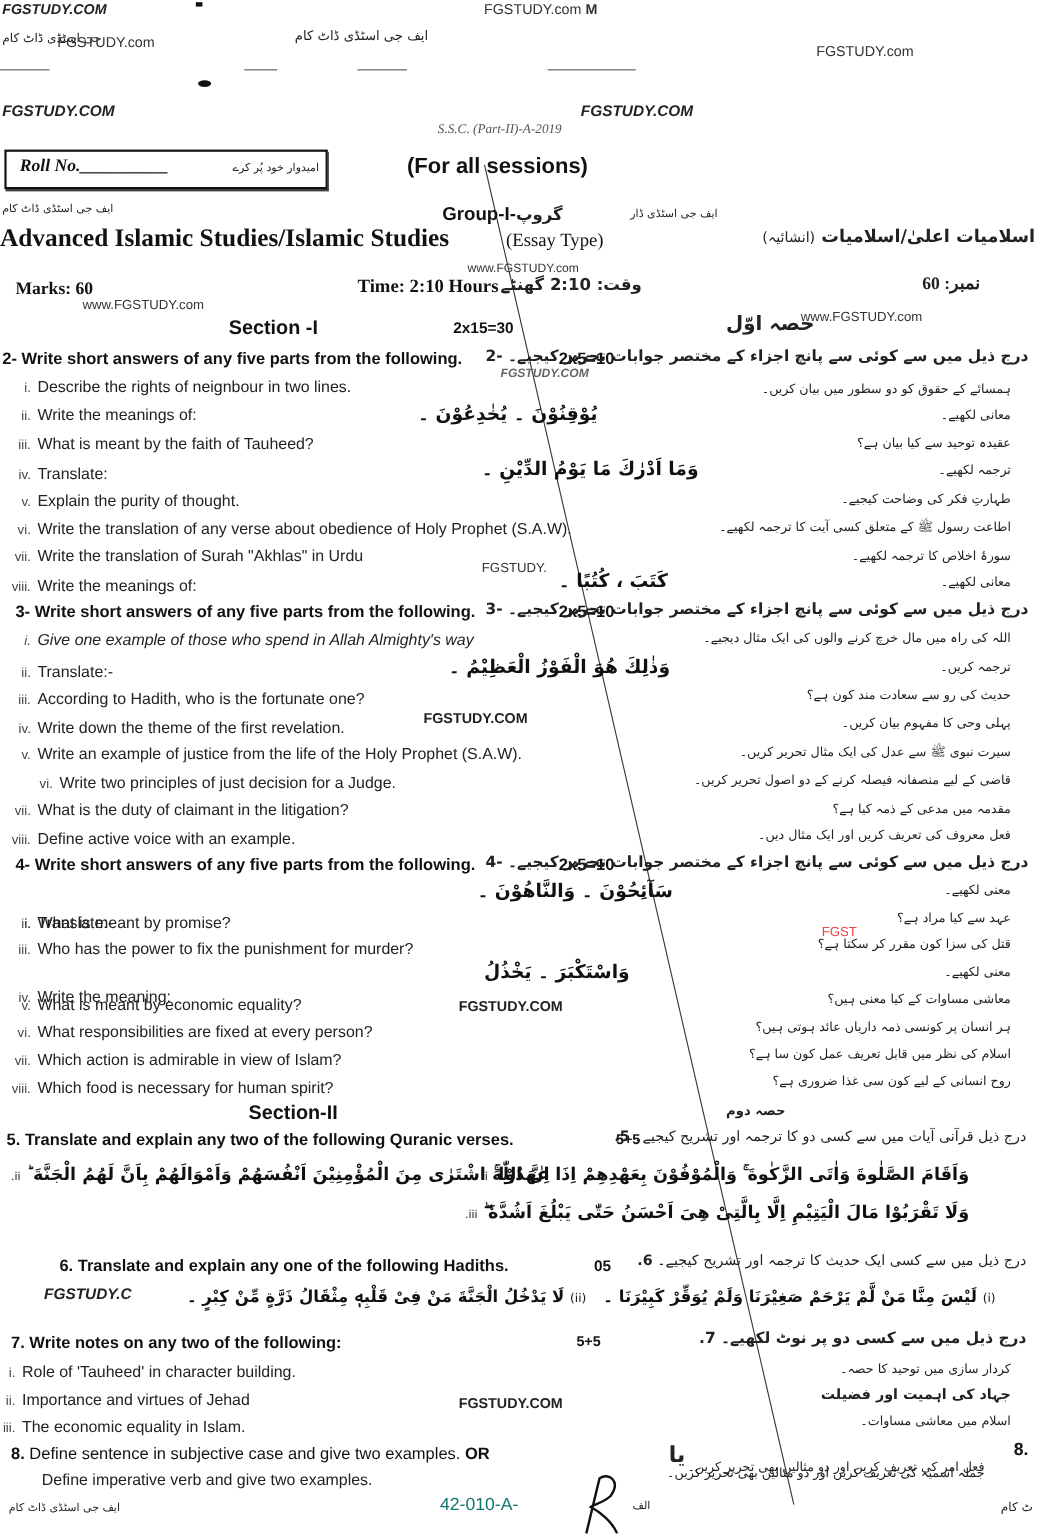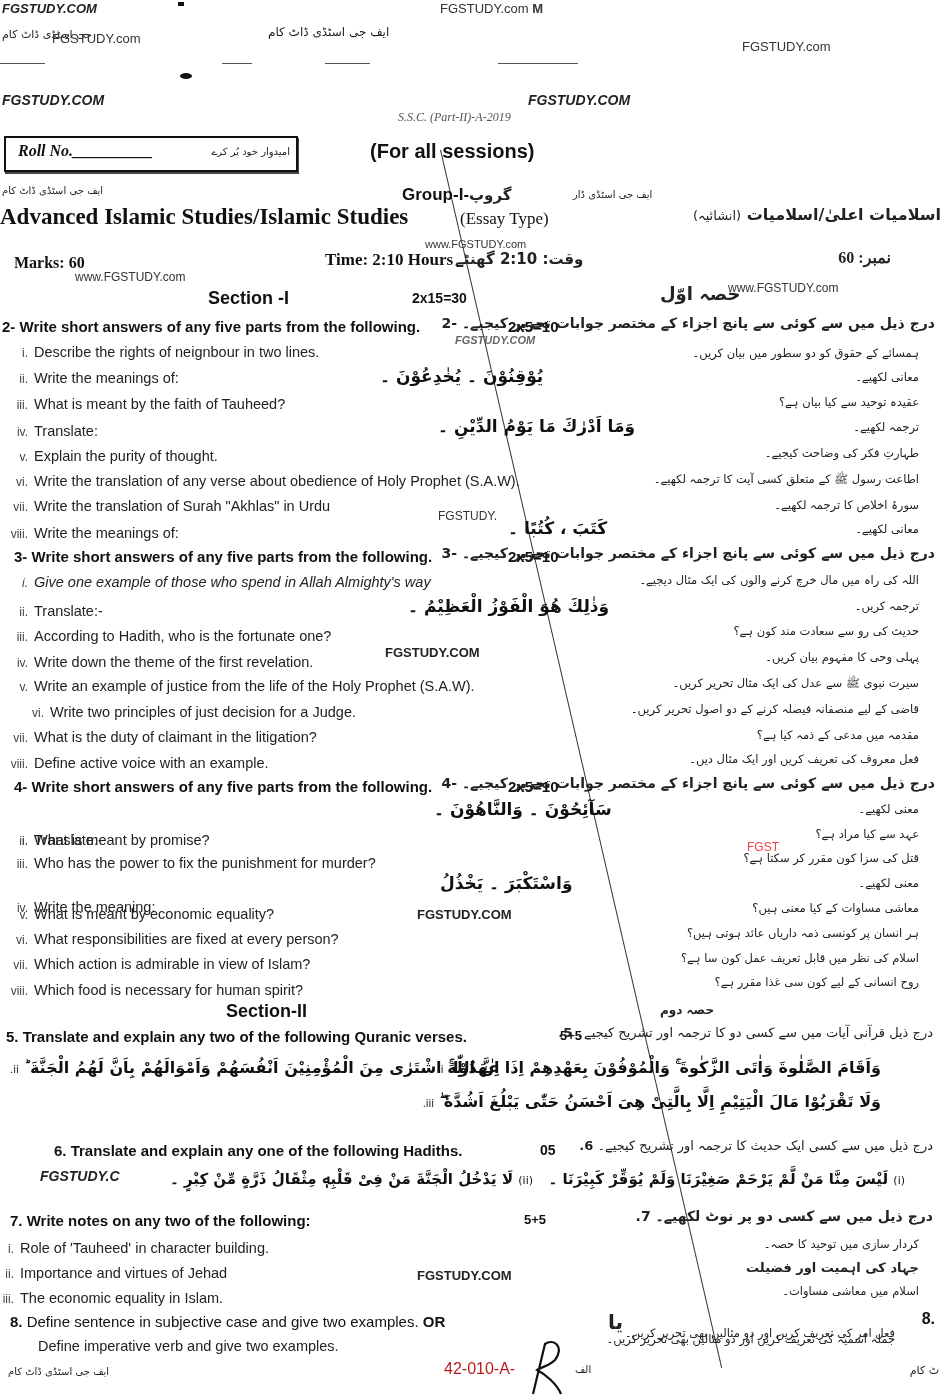--- a/index.html
+++ b/index.html
@@ -118,21 +118,21 @@
 <div class="abs q-head" style="left:508px;top:548px;">2x5=10</div>
 <div class="abs ur ur-head" style="right:8px;top:545px;"><span>درج ذیل میں سے کوئی سے پانچ اجزاء کے مختصر جوابات تحریر کیجیے۔</span> -3</div>
 
 <div class="abs item" style="left:0;top:574px;font-style:italic;"><span class="num">i.</span><span>Give one example of those who spend in Allah Almighty's way</span></div>
 <div class="abs item" style="left:0;top:603px;"><span class="num">ii.</span><span>Translate:-</span></div>
 <div class="abs arabic" style="left:408px;top:596px;">وَذٰلِكَ هُوَ الْفَوْزُ الْعَظِیْمُ ۔</div>
 <div class="abs item" style="left:0;top:628px;"><span class="num">iii.</span><span>According to Hadith, who is the fortunate one?</span></div>
 <div class="abs item" style="left:0;top:654px;"><span class="num">iv.</span><span>Write down the theme of the first revelation.</span></div>
 <div class="abs wm-bold" style="left:385px;top:645px;font-size:13px;font-style:normal;">FGSTUDY.COM</div>
 <div class="abs item" style="left:0;top:678px;"><span class="num">v.</span><span>Write an example of justice from the life of the Holy Prophet (S.A.W).</span></div>
-<div class="abs item" style="left:16px;top:704px;"><span class="num">vi.</span><span>Write two principles of just decision for a Judge.</span></div>
+<div class="abs item" style="left:0;top:704px;padding-left:20px;"><span class="num">vi.</span><span>Write two principles of just decision for a Judge.</span></div>
 <div class="abs item" style="left:0;top:729px;"><span class="num">vii.</span><span>What is the duty of claimant in the litigation?</span></div>
 <div class="abs item" style="left:0;top:755px;"><span class="num">viii.</span><span>Define active voice with an example.</span></div>
 
 <div class="abs ur ur-item" style="right:24px;top:573px;">اللہ کی راہ میں مال خرچ کرنے والوں کی ایک مثال دیجیے۔</div>
 <div class="abs ur ur-item" style="right:24px;top:599px;">ترجمہ کریں۔</div>
 <div class="abs ur ur-item" style="right:24px;top:624px;">حدیث کی رو سے سعادت مند کون ہے؟</div>
 <div class="abs ur ur-item" style="right:24px;top:650px;">پہلی وحی کا مفہوم بیان کریں۔</div>
 <div class="abs ur ur-item" style="right:24px;top:676px;">سیرت نبوی ﷺ سے عدل کی ایک مثال تحریر کریں۔</div>
 <div class="abs ur ur-item" style="right:24px;top:702px;">قاضی کے لیے منصفانہ فیصلہ کرنے کے دو اصول تحریر کریں۔</div>
 <div class="abs ur ur-item" style="right:24px;top:728px;">مقدمہ میں مدعی کے ذمہ کیا ہے؟</div>
@@ -157,21 +157,21 @@
 <div class="abs item" style="left:0;top:982px;"><span class="num">viii.</span><span>Which food is necessary for human spirit?</span></div>
 
 <div class="abs wm" style="left:747px;top:840px;font-size:12px;color:#ef4444;">FGST</div>
 <div class="abs ur ur-item" style="right:24px;top:802px;">معنی لکھیے۔</div>
 <div class="abs ur ur-item" style="right:24px;top:827px;">عہد سے کیا مراد ہے؟</div>
 <div class="abs ur ur-item" style="right:24px;top:851px;">قتل کی سزا کون مقرر کر سکتا ہے؟</div>
 <div class="abs ur ur-item" style="right:24px;top:876px;">معنی لکھیے۔</div>
 <div class="abs ur ur-item" style="right:24px;top:901px;">معاشی مساوات کے کیا معنی ہیں؟</div>
 <div class="abs ur ur-item" style="right:24px;top:926px;">ہر انسان پر کونسی ذمہ داریاں عائد ہوتی ہیں؟</div>
 <div class="abs ur ur-item" style="right:24px;top:951px;">اسلام کی نظر میں قابل تعریف عمل کون سا ہے؟</div>
-<div class="abs ur ur-item" style="right:24px;top:975px;">روح انسانی کے لیے کون سی غذا مقرر ہے؟</div>
+<div class="abs ur ur-item" style="right:24px;top:975px;">روح انسانی کے لیے کون سی غذا ضروری ہے؟</div>
 
 <div class="abs" style="left:226px;top:1001px;font-size:18px;font-weight:bold;">Section-II</div>
 <div class="abs ur" style="left:660px;top:1003px;font-size:12px;font-weight:bold;">حصہ دوم</div>
 
 <div class="abs q-head" style="left:6px;top:1028px;font-size:15px;">
   <span>5.</span> <span>Translate and explain any two of the following Quranic verses.</span>
 </div>
 <div class="abs q-head" style="left:560px;top:1028px;font-size:13px;">5+5</div>
 <div class="abs ur" style="right:10px;top:1025px;font-size:13px;"><span>درج ذیل قرآنی آیات میں سے کسی دو کا ترجمہ اور تشریح کیجیے۔</span> <b>5.</b></div>
 
@@ -208,18 +208,18 @@
   <b>8.</b> <span>Define sentence in subjective case and give two examples.</span> <b>OR</b>
 </div>
 <div class="abs item" style="left:38px;top:1338px;">Define imperative verb and give two examples.</div>
 
 <div class="abs ur" style="right:48px;top:1332px;font-size:11.5px;margin-left:17px;">جملہ اسمیہ کی تعریف کریں اور دو مثالیں بھی تحریر کریں۔</div>
 <div class="abs ur" style="right:48px;top:1326px;font-size:11.5px;">فعل امر کی تعریف کریں اور دو مثالیں بھی تحریر کریں۔</div>
 <div class="abs" style="right:8px;top:1310px;font-size:16px;font-weight:bold;">8.</div>
 <div class="abs ur" style="left:608px;top:1310px;font-size:20px;font-weight:bold;">یا</div>
 
 <div class="abs ur" style="left:8px;top:1366px;font-size:10px;">ایف جی اسٹڈی ڈاٹ کام</div>
-<div class="abs" style="left:444px;top:1360px;font-size:16px;color:#b91c1c;">42-010-A-</div>
+<div class="abs" style="left:400px;top:1360px;font-size:16px;color:#0f766e;">42-010-A-</div>
 <svg class="sig" viewBox="0 0 45 55">
   <path d="M8 54 L20 4 C28 -2 40 6 30 20 C24 26 14 28 12 30 C20 34 32 44 36 54" fill="none" stroke="#111" stroke-width="2.2"></path>
 </svg>
 <div class="abs ur" style="left:575px;top:1364px;font-size:10px;">الف</div>
 <div class="abs ur" style="right:4px;top:1364px;font-size:11px;">ٹ کام</div>
 
 </body></html>

